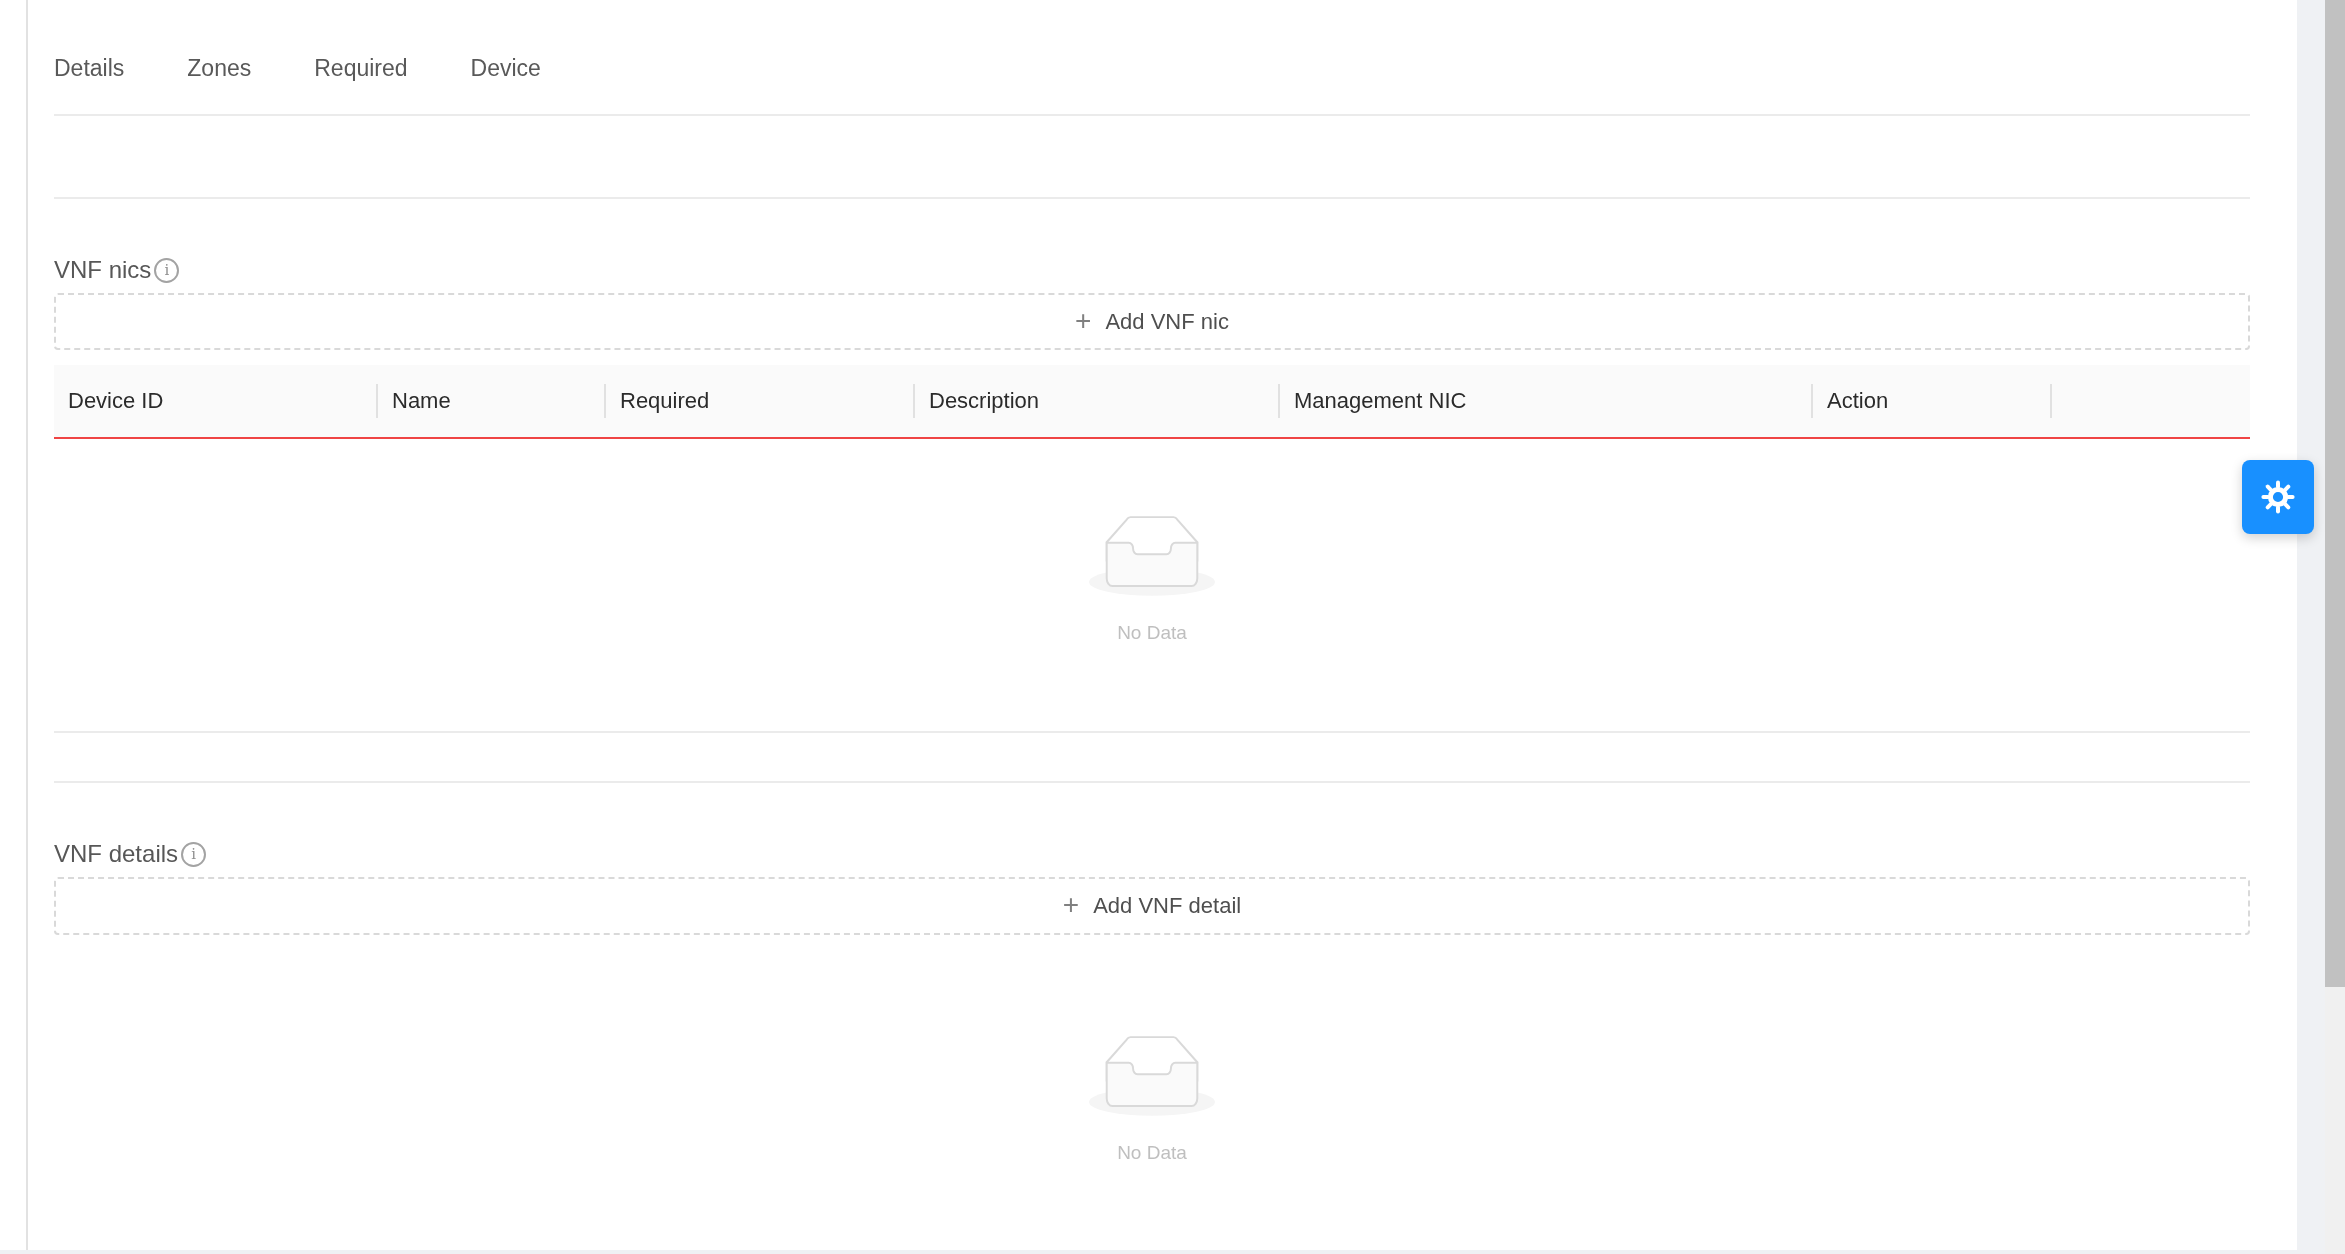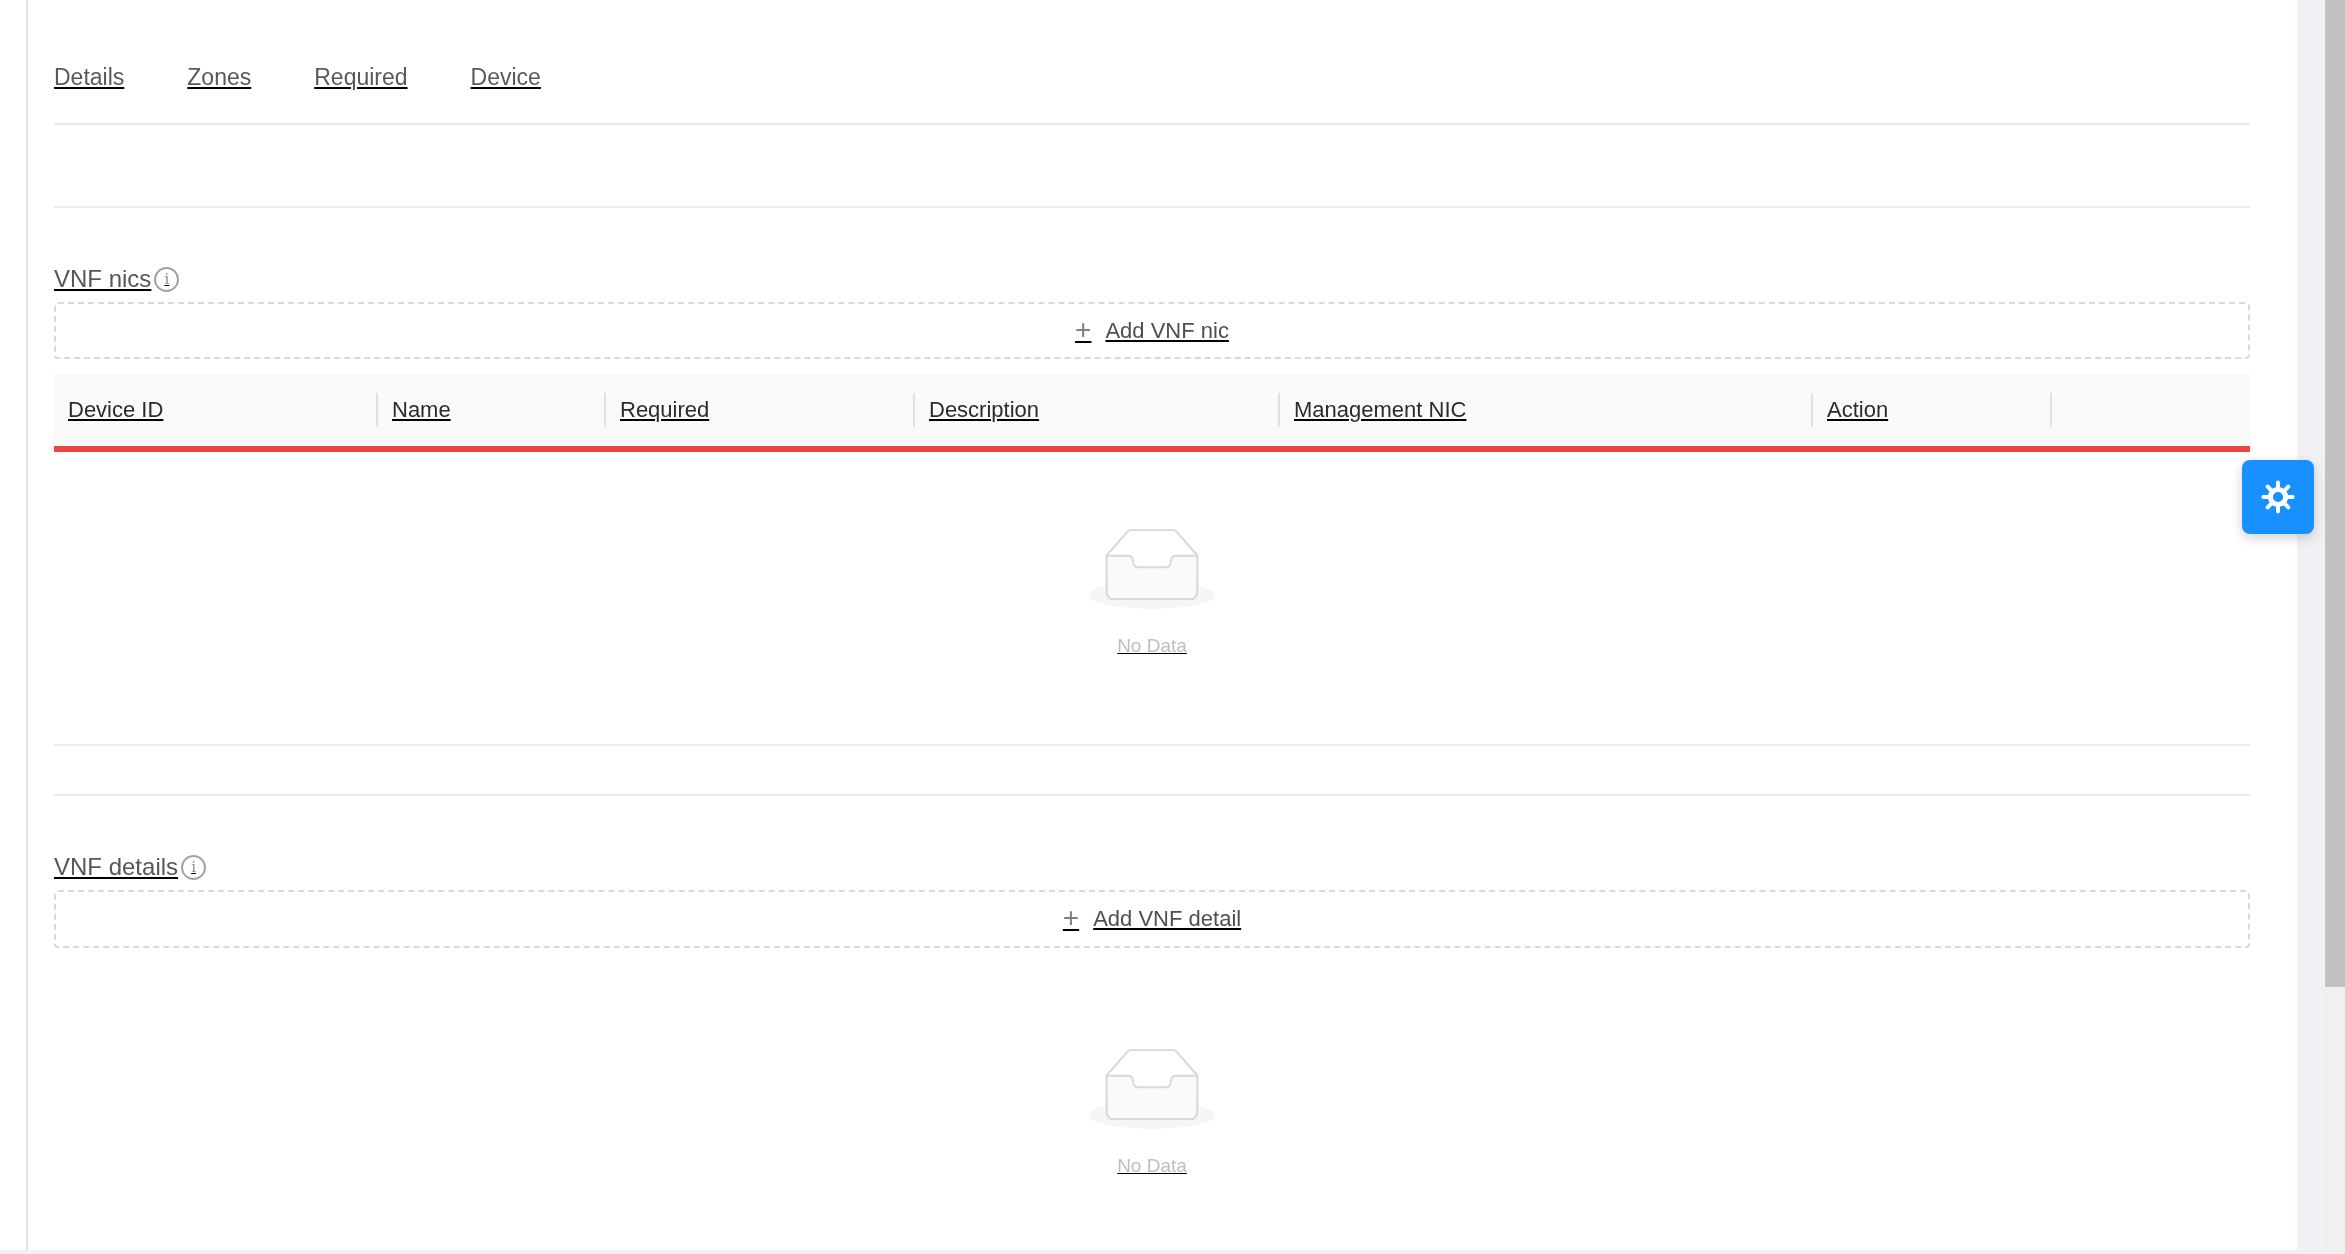--- a/index.html
+++ b/index.html
@@ -14,23 +14,22 @@
   
   .left-border {
     position: absolute;
     left: 26px; top: 0;
     width: 2px; height: 1250px;
     background: #e2e2e2;
   }
   
   .content {
     position: absolute;
-    left: 54px; top: 9px;
+    left: 54px; top: 0;
     width: 2196px;
-    text-decoration: underline;
   }
   
   .tabs {
     height: 114px;
     border-bottom: 2px solid #ebebeb;
     display: flex;
     align-items: stretch;
   }
   .tab {
     display: flex;
@@ -104,21 +103,21 @@
     margin-right: 14px;
     line-height: 1;
     position: relative;
     top: -1px;
   }
   
   .thead {
     margin-top: 15px;
     height: 72px;
     background: #fafafa;
-    border-bottom: 6px solid #ef4444;
+    border-bottom: 2px solid #ef4444;
     display: flex;
     align-items: flex-end;
   }
   .th {
     box-sizing: border-box;
     padding-left: 14px;
     font-size: 22px;
     font-weight: 500;
     color: #2b2b2b;
     position: relative;

